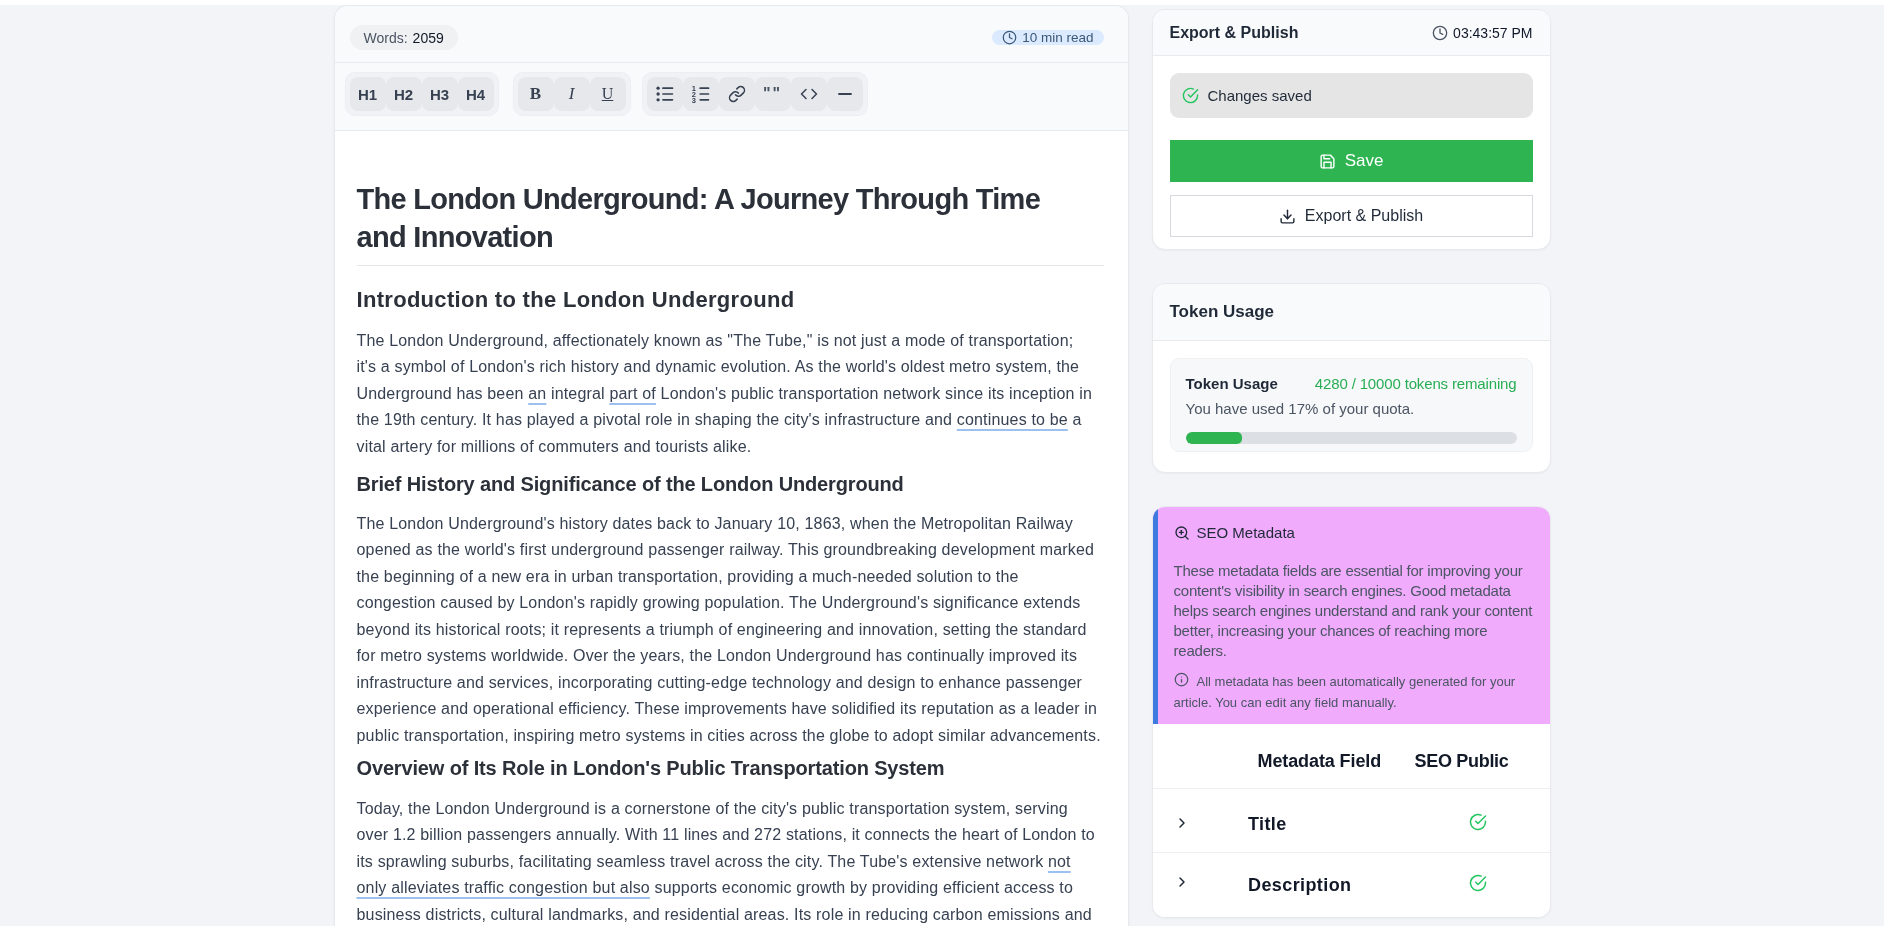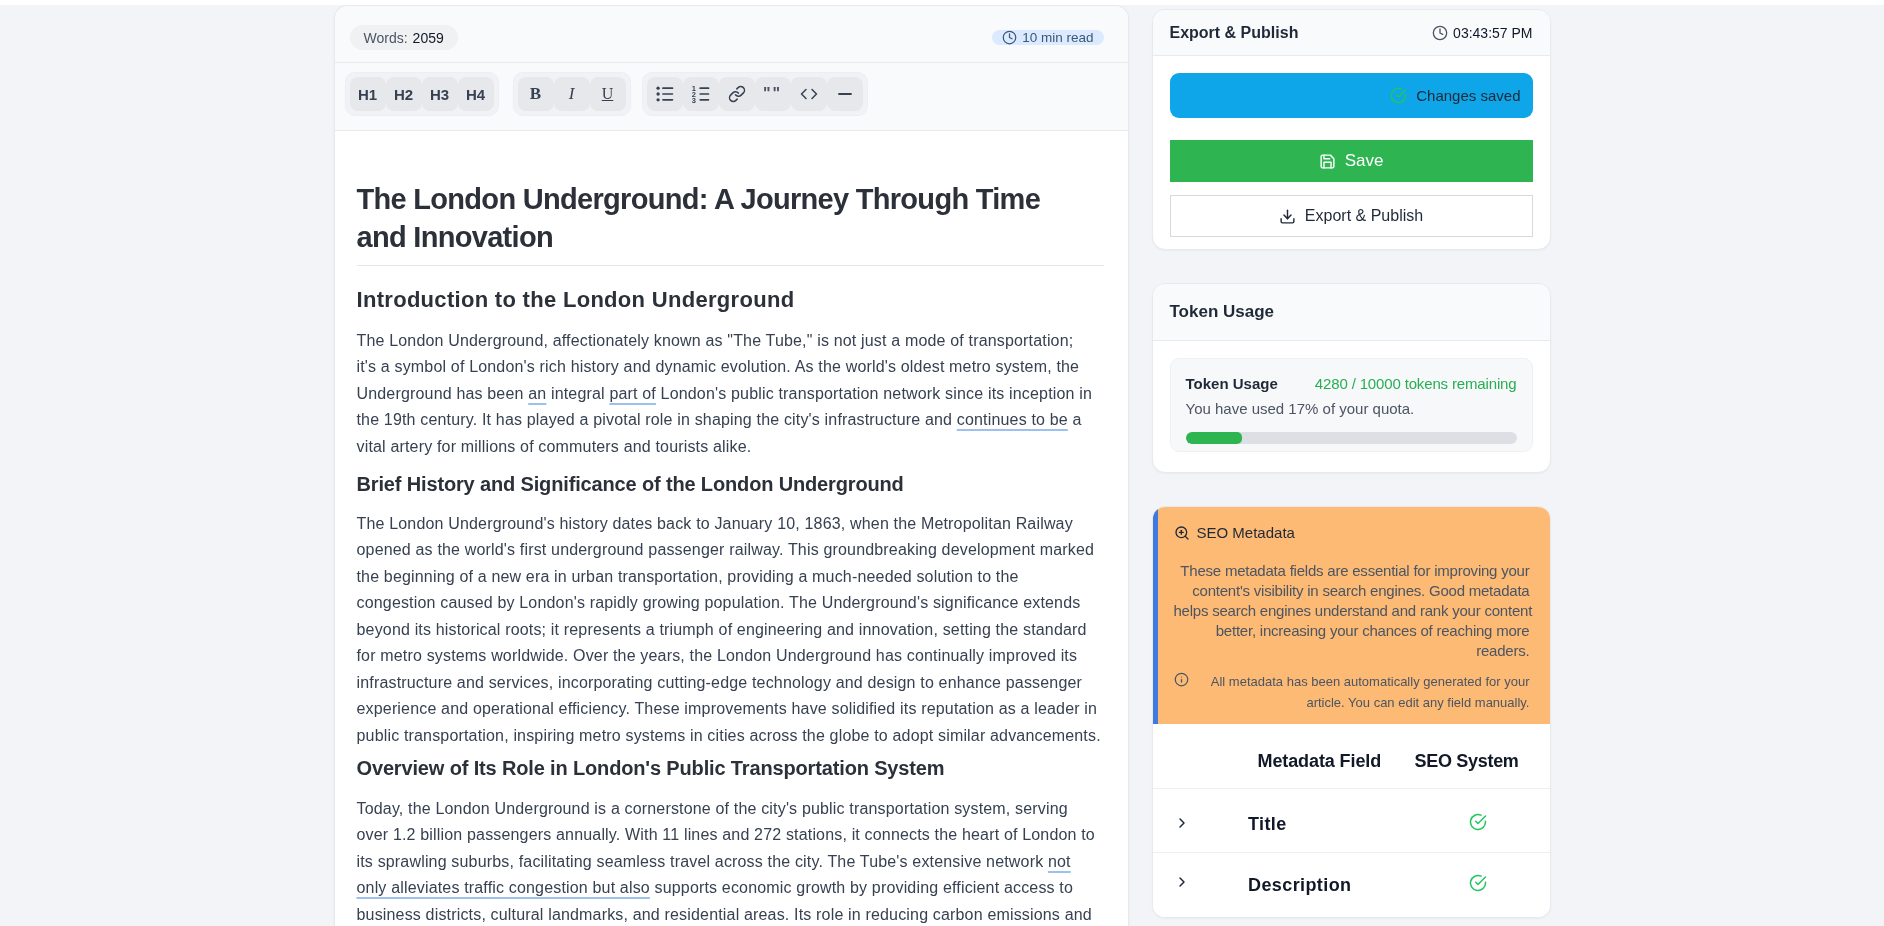--- a/index.html
+++ b/index.html
@@ -20,30 +20,30 @@
 .article h1 { font-size:29px; line-height:38px; font-weight:700; color:#2b3039; letter-spacing:-0.7px; }
 .article .hr { border-top:1px solid #e5e7eb; margin-top:9px; margin-bottom:19px; }
 .article h2 { font-size:20px; line-height:28px; font-weight:700; color:#2b3039; letter-spacing:-0.15px; }
 .article p { font-size:16px; line-height:26.5px; white-space:nowrap; color:#374151; letter-spacing:0.17px; }
 .article p u { text-decoration:underline; text-decoration-color:#9dc1ee; text-decoration-thickness:2px; text-underline-offset:4px; }
 .side { width:399px; padding-top:4px; }
 .card { background:#fff; border:1px solid #e7e9ed; border-radius:13px; box-shadow:0 1px 2px rgba(16,24,40,.04); overflow:hidden; }
 .cardhead { background:#f9fafb; border-bottom:1px solid #e8eaee; display:flex; align-items:center; justify-content:space-between; padding:0 17px; }
 .cardhead h3 { font-size:16px; font-weight:700; color:#1f2937; }
 .timebox { display:flex; align-items:center; gap:5px; color:#0f172a; font-size:14px; }
-.savedbox { background:#0ea5e9; border-radius:9px; height:45px; display:flex; align-items:center; gap:9px; padding:0 12px; font-size:15px; color:#1f2937;justify-content:flex-end; }
+.savedbox { background:#e5e5e5; border-radius:9px; height:45px; display:flex; align-items:center; gap:9px; padding:0 12px; font-size:15px; color:#1f2937; }
 .btn { width:100%; height:42px; border-radius:0; display:flex; align-items:center; justify-content:center; gap:9px; font-size:16px; font-weight:500; }
 .btn.green { background:#2eb551; color:#fff; font-size:17px; }
 .btn.white { background:#fff; border:1px solid #d6d9de; color:#1f2937; margin-top:13px; }
 .tokenbox { background:#f7f8f9; border:1px solid #eef0f2; border-radius:9px; padding:16px 15px 0 15px; }
 .trow { display:flex; justify-content:space-between; align-items:baseline; font-size:15px; }
 .track { height:12px; background:#dcdfe3; border-radius:6px; margin-top:15px; overflow:hidden; }
 .fill { height:100%; width:17%; background:#2eb551; border-radius:5px; }
 .seocard { margin-top:33px; border-radius:13px; background:#fff; border:1px solid #e7e9ed; box-shadow:0 1px 2px rgba(16,24,40,.04); overflow:hidden; }
-.seotop { background:#fdba74; border-left:5px solid #3f7ae0; padding:17px 20px 11px 16px;text-align:right; }
+.seotop { background:#f0abfc; border-left:5px solid #3f7ae0; padding:17px 20px 11px 16px; }
 .seotitle { display:flex; align-items:center; gap:7px; font-size:15px; font-weight:500; color:#1f2937; }
 .seotop p.desc { font-size:15px; line-height:20px; color:#4b5563; margin-top:19.5px; }
 .seonote { margin-top:10px; font-size:13px; line-height:21px; color:#4b5563; }
 .seotable { background:#fff; }
 .seohdr { position:relative; font-size:18px; font-weight:700; color:#111827; height:64px; }
 .seorow { position:relative; height:64.5px; border-top:1px solid #eceef1; }
 svg.ic { display:block; }
 </style>
 </head>
 <body>
@@ -213,21 +213,21 @@
               <circle cx="12" cy="12" r="10"></circle>
               <line x1="12" y1="16" x2="12" y2="12"></line>
               <line x1="12" y1="8" x2="12.01" y2="8"></line>
             </svg>
           All metadata has been automatically generated for your article. You can edit any field manually.
         </div>
       </div>
       <div class="seotable">
         <div class="seohdr">
           <div style="position:absolute;left:105px;top:27px;letter-spacing:-0.1px;">Metadata Field</div>
-          <div style="position:absolute;left:262px;top:27px;letter-spacing:-0.3px;">SEO System</div>
+          <div style="position:absolute;left:262px;top:27px;letter-spacing:-0.3px;">SEO Public</div>
         </div>
         <div class="seorow">
           <svg class="ic" width="16" height="16" viewBox="0 0 24 24" fill="none" stroke="#1f2937" stroke-width="2.2" stroke-linecap="round" stroke-linejoin="round" style="position:absolute;left:21px;top:26px;">
               <polyline points="9 18 15 12 9 6"></polyline>
             </svg>
           <div style="position:absolute;left:95.5px;top:25px;font-size:18px;font-weight:700;color:#111827;letter-spacing:0.4px;">Title</div>
           <svg class="ic" width="18" height="18" viewBox="0 0 24 24" fill="none" stroke="#22c55e" stroke-width="2" stroke-linecap="round" stroke-linejoin="round" style="position:absolute;left:316px;top:24px;">
               <path d="M22 11.08V12a10 10 0 1 1-5.93-9.14"></path>
               <polyline points="22 4 12 14.01 9 11.01"></polyline>
             </svg>

